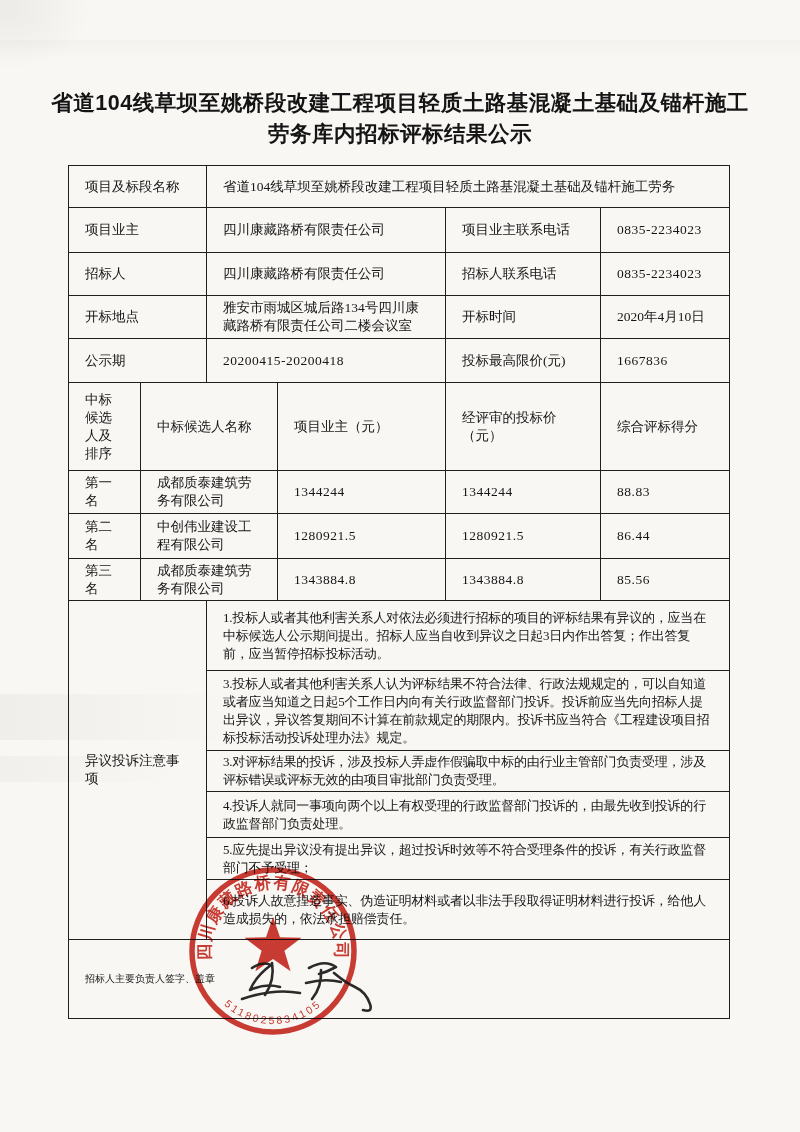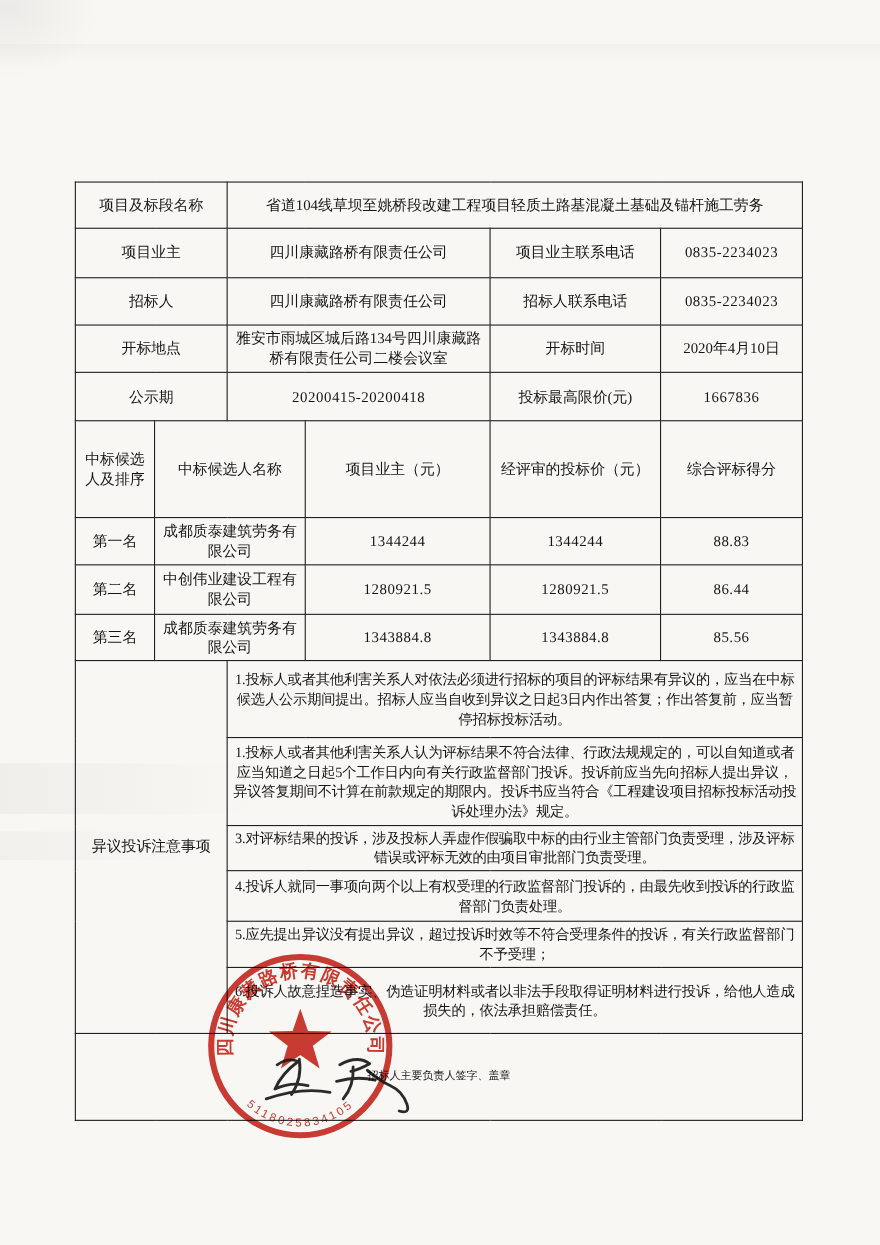--- a/index.html
+++ b/index.html
@@ -24,22 +24,22 @@
   }
   .title span{display:block;}
 
   table.doc{
     position:absolute;top:165px;left:68px;width:661px;
     border-collapse:collapse;table-layout:fixed;
     font-size:13.5px;color:#161616;
   }
   table.doc td{
     border:1.6px solid #1f1f1f;
-    text-align:center;vertical-align:middle;
-    padding:2px 3px;box-sizing:border-box;
+    vertical-align:middle;
+    padding:2px 16px;box-sizing:border-box;
     line-height:18px;
   }
   td.left{text-align:left;padding-left:8px;}
   td.para{
     text-align:left;font-size:13px;line-height:18px;padding:3px 8px;
     letter-spacing:-0.2px;
     font-family:Liberation Serif, serif;
   }
   td.sig{height:79px;text-align:left;padding-left:4px;font-size:10px;}
   .num{letter-spacing:.5px;margin-left:29px;}
@@ -52,20 +52,24 @@
   .sealtext{font-family:"Liberation Sans","DejaVu Sans",sans-serif;font-weight:700;}
 </style>
 </head>
 <body>
 
 <div class="page">
   <div class="streak s1"></div>
   <div class="streak s2"></div>
   <div class="streak s3"></div>
 
+  <h1 class="title">
+    <span>省道104线草坝至姚桥段改建工程项目轻质土路基混凝土基础及锚杆施工</span>
+    <span>劳务库内招标评标结果公示</span>
+  </h1>
 
   <table class="doc">
     <colgroup>
       <col style="width:72px">
         <col style="width:66px">
         <col style="width:71px">
       <col style="width:168px">
         <col style="width:155px">
         <col style="width:129px">
     </colgroup>
@@ -132,21 +136,21 @@
       <td class="num">1343884.8</td>
       <td class="num">1343884.8</td>
       <td class="num">85.56</td>
     </tr>
 
     <tr style="height:70px">
       <td colspan="2" rowspan="6">异议投诉注意事项</td>
       <td colspan="4" class="para">1.投标人或者其他利害关系人对依法必须进行招标的项目的评标结果有异议的，应当在中标候选人公示期间提出。招标人应当自收到异议之日起3日内作出答复；作出答复前，应当暂停招标投标活动。</td>
     </tr>
     <tr style="height:80px">
-      <td colspan="4" class="para">1.投标人或者其他利害关系人认为评标结果不符合法律、行政法规规定的，可以自知道或者应当知道之日起5个工作日内向有关行政监督部门投诉。投诉前应当先向招标人提出异议，异议答复期间不计算在前款规定的期限内。投诉书应当符合《工程建设项目招标投标活动投诉处理办法》规定。</td>
+      <td colspan="4" class="para">3.投标人或者其他利害关系人认为评标结果不符合法律、行政法规规定的，可以自知道或者应当知道之日起5个工作日内向有关行政监督部门投诉。投诉前应当先向招标人提出异议，异议答复期间不计算在前款规定的期限内。投诉书应当符合《工程建设项目招标投标活动投诉处理办法》规定。</td>
     </tr>
     <tr style="height:40px">
       <td colspan="4" class="para">3.对评标结果的投诉，涉及投标人弄虚作假骗取中标的由行业主管部门负责受理，涉及评标错误或评标无效的由项目审批部门负责受理。</td>
     </tr>
     <tr style="height:46px">
       <td colspan="4" class="para">4.投诉人就同一事项向两个以上有权受理的行政监督部门投诉的，由最先收到投诉的行政监督部门负责处理。</td>
     </tr>
     <tr style="height:42px">
       <td colspan="4" class="para">5.应先提出异议没有提出异议，超过投诉时效等不符合受理条件的投诉，有关行政监督部门不予受理；</td>
     </tr>

